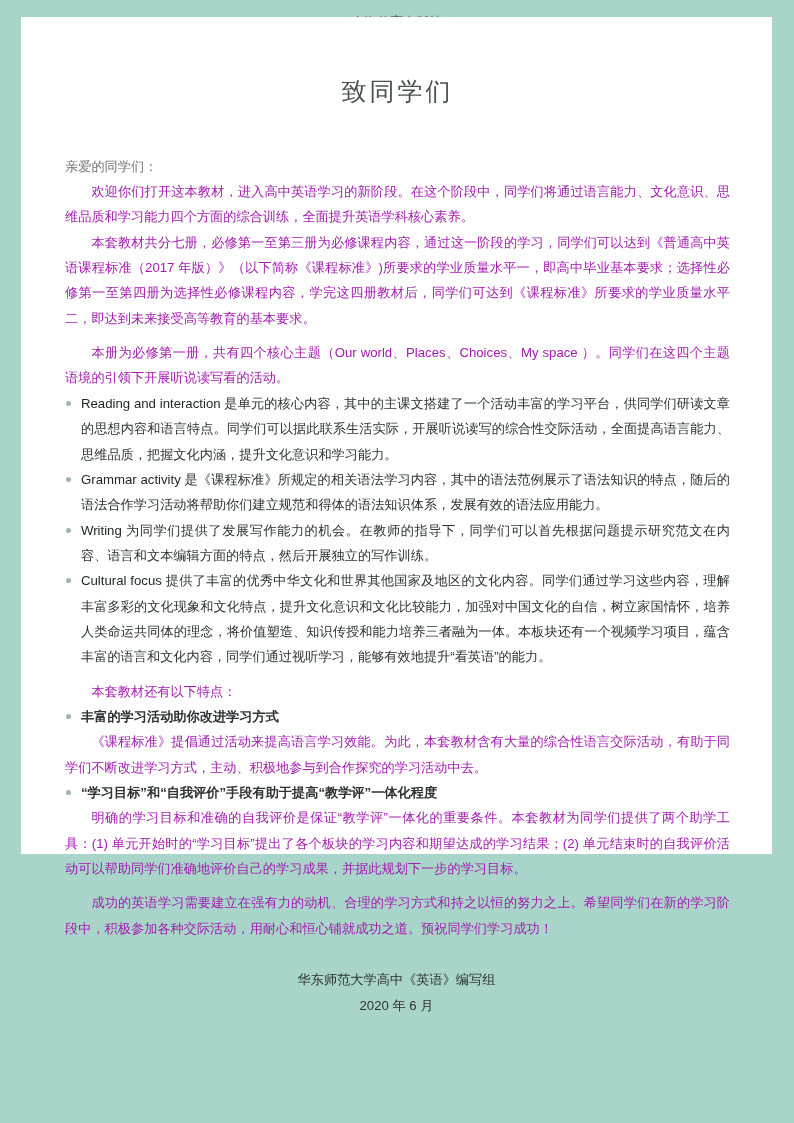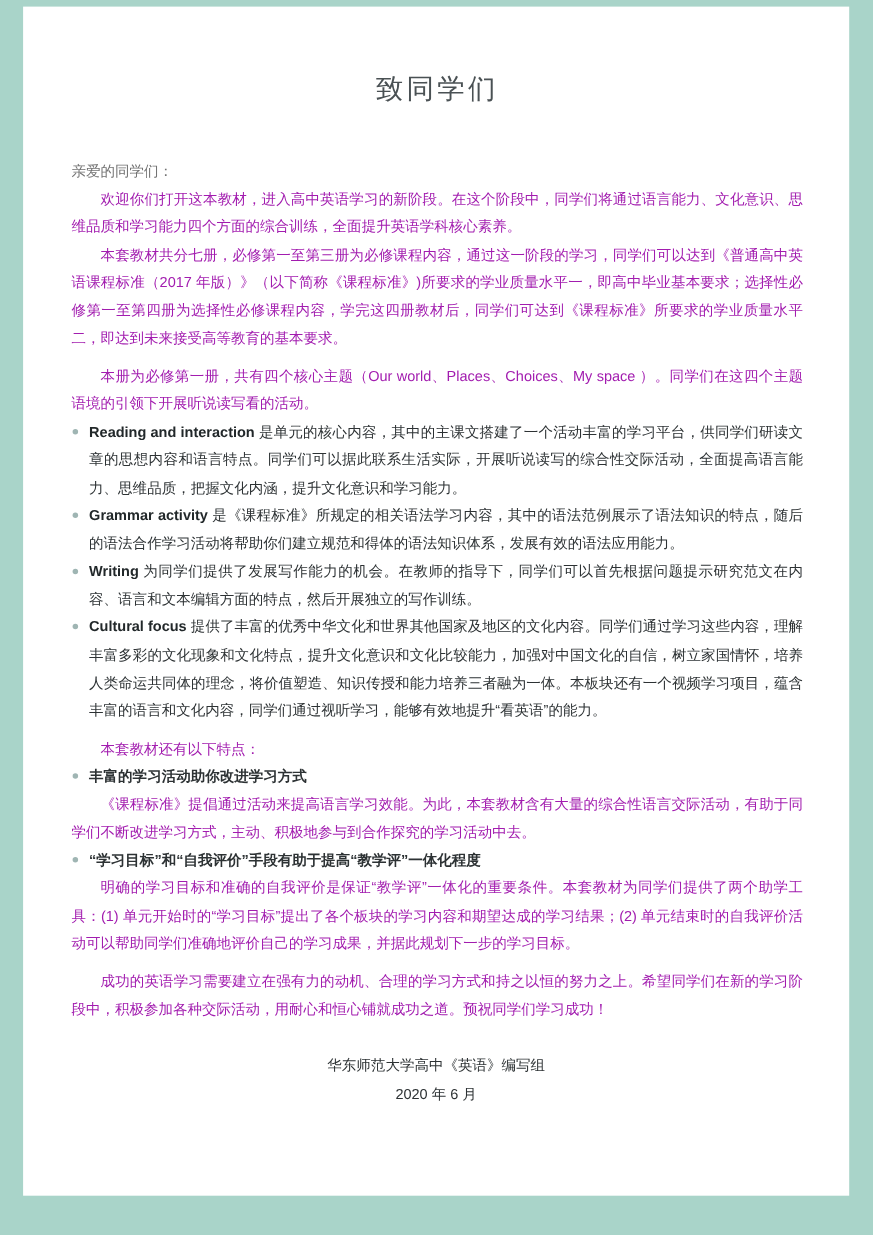--- a/index.html
+++ b/index.html
@@ -29,23 +29,23 @@
     align-items: center;
     justify-content: center;
     font-family: "Liberation Serif", "DejaVu Serif", serif;
     font-size: 12.5px;
     color: #3d4548;
     letter-spacing: 0.5px;
   }
   .paper {
     position: absolute;
     left: 21px;
-    top: 6px;
+    top: 17px;
     width: 751px;
-    height: 1081px;
+    height: 837px;
     background: #ffffff;
     box-sizing: border-box;
   }
   .content {
     position: absolute;
     left: 44px;
     top: 0;
     width: 665px;
     height: 1081px;
   }
@@ -96,21 +96,21 @@
     content: "";
     position: absolute;
     left: 1px;
     top: 10px;
     width: 5px;
     height: 5px;
     border-radius: 50%;
     background: #9fb5b3;
   }
   .term {
-    font-weight: bold;
+    font-weight: normal;
     color: #22282a;
   }
   .feature-heading {
     font-weight: bold;
     color: #22282a;
     font-size: 13.2px;
     line-height: 1.92;
   }
   .signature {
     margin-top: 26px;

